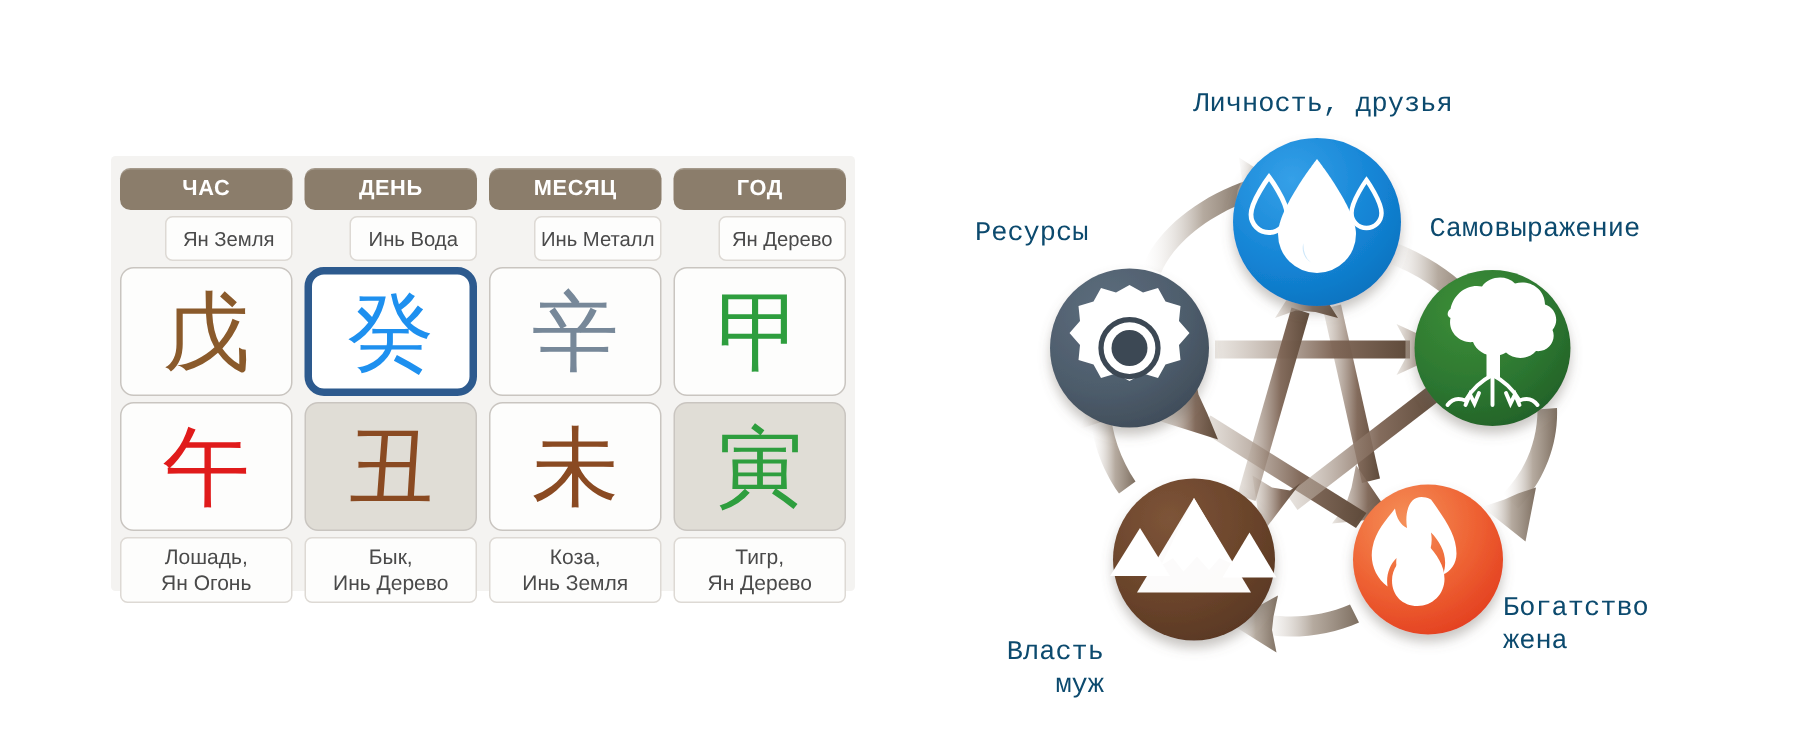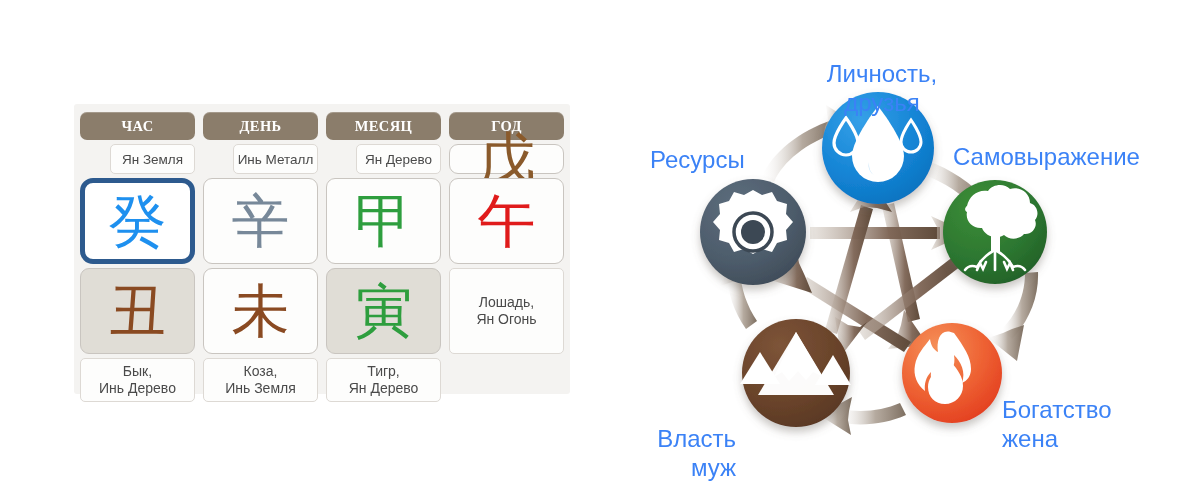--- a/index.html
+++ b/index.html
@@ -28,21 +28,20 @@
     row-gap: 4px;
     width: 100%; height: 100%;
   }
   .col-header {
     background: #8b7d6b;
     color: #ffffff;
     border-radius: 7px;
     display: flex; align-items: center; justify-content: center;
     font-size: 14.5px; font-weight: bold; letter-spacing: .4px;
     box-shadow: inset 0 1px 0 rgba(255,255,255,.22);
-    font-family: Liberation Serif, serif;
   }
   .sub-label {
     background: #fdfdfc;
     border: 1px solid #ddd9d4;
     border-radius: 5px;
     display: flex; align-items: center; justify-content: center;
     font-size: 13.5px; color: #4a4a4a; margin-left: 30px;
   }
   .glyph-cell {
     background: #fdfdfc;
@@ -68,41 +67,42 @@
     text-align: center;
     font-size: 14px; color: #4a4a4a; line-height: 1.25;
     white-space: pre-line;
   }
 
   
   #cycle-panel { position: absolute; left: 620px; top: 0; width: 580px; height: 500px; }
   #cycle-svg { position: absolute; left: 0; top: 0; }
   .node-label {
     position: absolute;
-    color: #3b82f6;
-    font-size: 24px;
+    color: #0c4a6e;
+    font-size: 18px;
     line-height: 1.2;
     white-space: pre-line;
-    font-family: Liberation Sans, sans-serif;
+    font-family: Liberation Mono, monospace;
   }
 </style>
 </head>
 <body>
 
 <div id="root">
 
   <div id="bazi-panel">
     <div class="bazi-grid">
 
       <div class="col-header">ЧАС</div>
       <div class="col-header">ДЕНЬ</div>
       <div class="col-header">МЕСЯЦ</div>
       <div class="col-header">ГОД</div>
 
       <div class="sub-label">Ян Земля</div>
+      <div class="sub-label">Инь Вода</div>
       <div class="sub-label">Инь Металл</div>
       <div class="sub-label">Ян Дерево</div>
 
       <div class="glyph-cell" style="color: rgb(138, 90, 43);">戊</div>
       <div class="glyph-cell selected" style="color: rgb(30, 144, 239);">癸</div>
       <div class="glyph-cell" style="color: rgb(119, 136, 153);">辛</div>
       <div class="glyph-cell" style="color: rgb(46, 158, 62);">甲</div>
 
       <div class="glyph-cell" style="color: rgb(224, 27, 27);">午</div>
       <div class="glyph-cell shaded" style="color: rgb(138, 74, 34);">丑</div>

